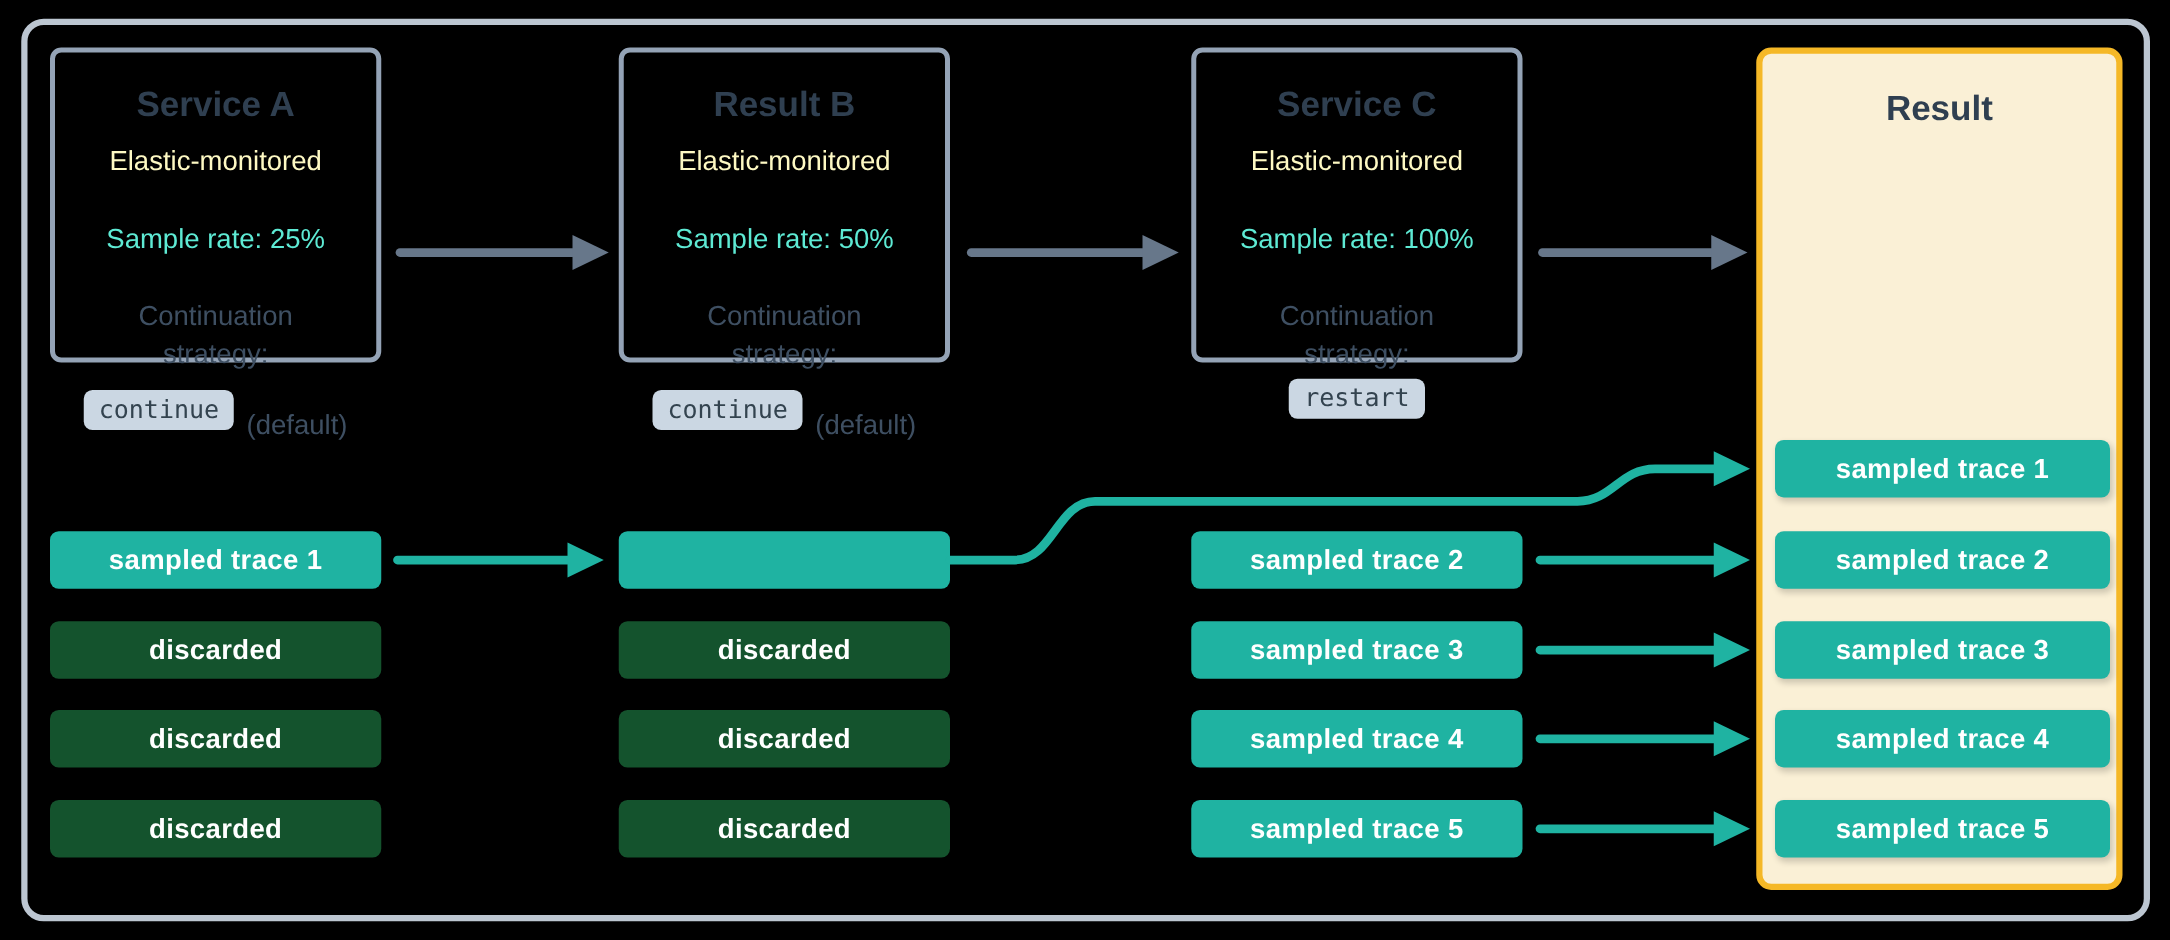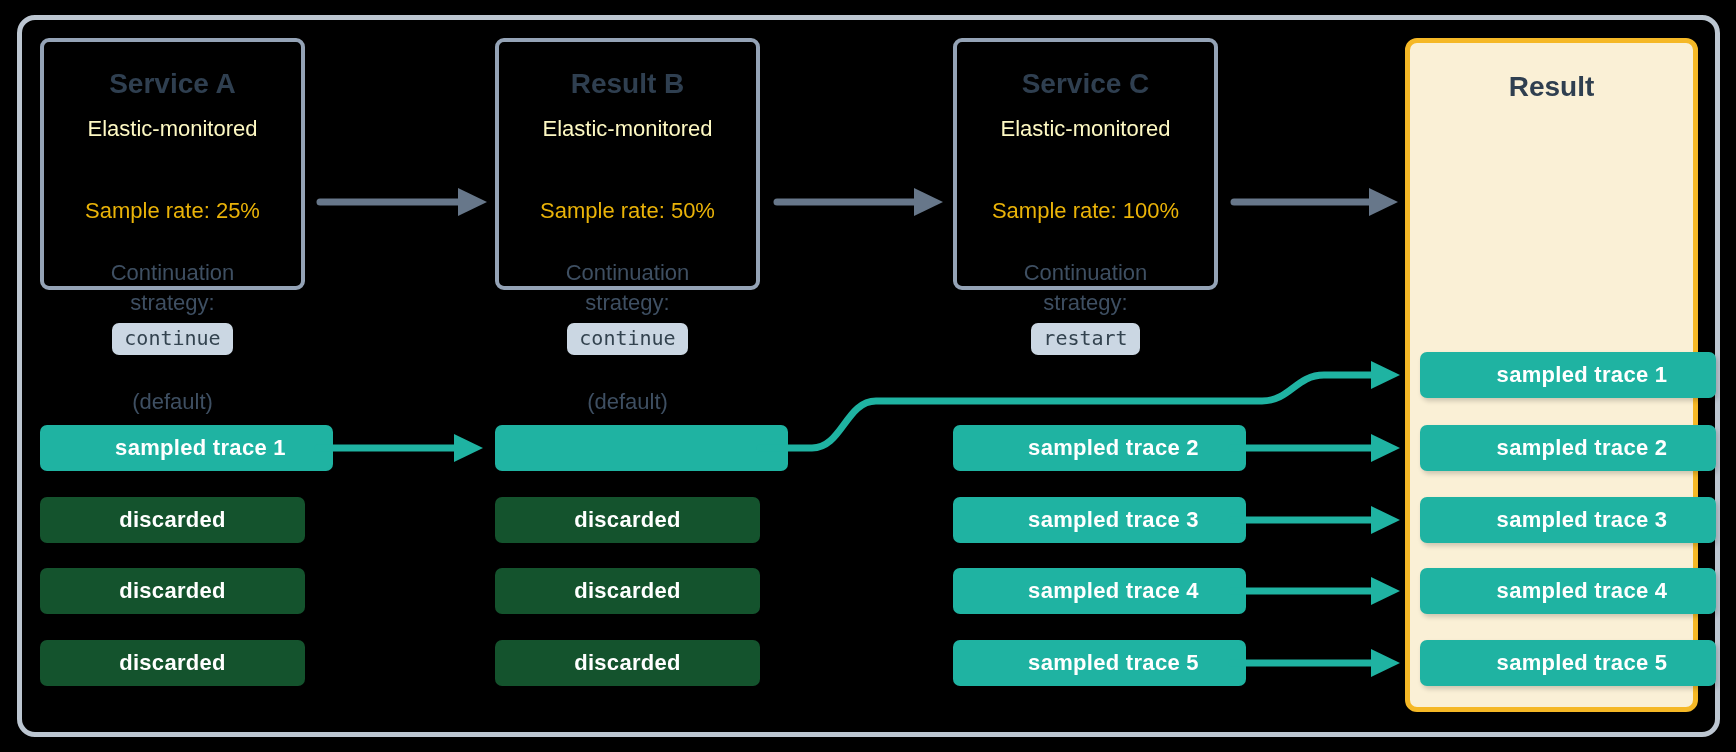--- a/index.html
+++ b/index.html
@@ -17,44 +17,44 @@
   
   .svc-box{
     position:absolute;top:38px;width:265px;height:252px;
     border:4px solid #94a3b6;border-radius:9px;box-sizing:border-box;
     display:flex;flex-direction:column;align-items:center;
     text-align:center;
   }
   .svc-a{left:40px;} .svc-b{left:495px;} .svc-c{left:953px;}
   .svc-title{margin-top:26px;font-size:28px;font-weight:bold;color:#2f3f50;line-height:32px;}
   .svc-sub{margin-top:16px;font-size:22px;color:#fef9c3;line-height:26px;}
-  .svc-rate{margin-top:56px;font-size:22px;color:#eab308;line-height:26px;}
+  .svc-rate{margin-top:36px;font-size:22px;color:#5eead4;line-height:26px;}
   .svc-strategy{margin-top:34px;font-size:22px;color:#3e4f62;line-height:30px;max-width:150px;}
-  .svc-badge-row{margin-top:5px;display:flex;align-items:center;gap:10px;flex-direction:column;}
+  .svc-badge-row{margin-top:5px;display:flex;align-items:center;gap:10px;}
   .badge{
     font-family:"DejaVu Sans Mono", monospace;
     font-size:20px;color:#33434f;background:#cbd7e3;
     padding:3px 12px 5px;border-radius:7px;white-space:nowrap;
   }
   .badge-note{font-size:22px;color:#3e4f62;margin-top:24px;}
   
   .result-panel{
     position:absolute;left:1405px;top:38px;width:293px;height:674px;
     background:#faf0d6;border:5px solid #f5b826;border-radius:12px;
     box-sizing:border-box;text-align:center;
   }
   .result-title{margin-top:28px;font-size:28px;font-weight:bold;color:#2f3f50;}
   
   .trace-row{
     position:absolute;height:46px;border-radius:7px;
     display:flex;align-items:center;justify-content:center;
     color:#fff;font-size:22px;font-weight:bold;letter-spacing:.3px;
     box-shadow:2px 3px 5px rgba(0,0,0,0.18);
   }
-  .sampled{background:#1fb3a2;padding-left:28px;}
+  .sampled{background:#1fb3a2;}
   .discarded{background:#14532d;}
   .col-a{left:40px;width:265px;}
   .col-b{left:495px;width:265px;}
   .col-c{left:953px;width:265px;}
   .res-row{left:1420px;width:268px;}
   .r1{top:425px;} .r2{top:497px;} .r3{top:568px;} .r4{top:640px;}
   .res-r0{top:352px;} .res-r1{top:425px;} .res-r2{top:497px;} .res-r3{top:568px;} .res-r4{top:640px;}
   .arrow-layer{position:absolute;left:0;top:0;pointer-events:none;}
 </style>
 </head>

